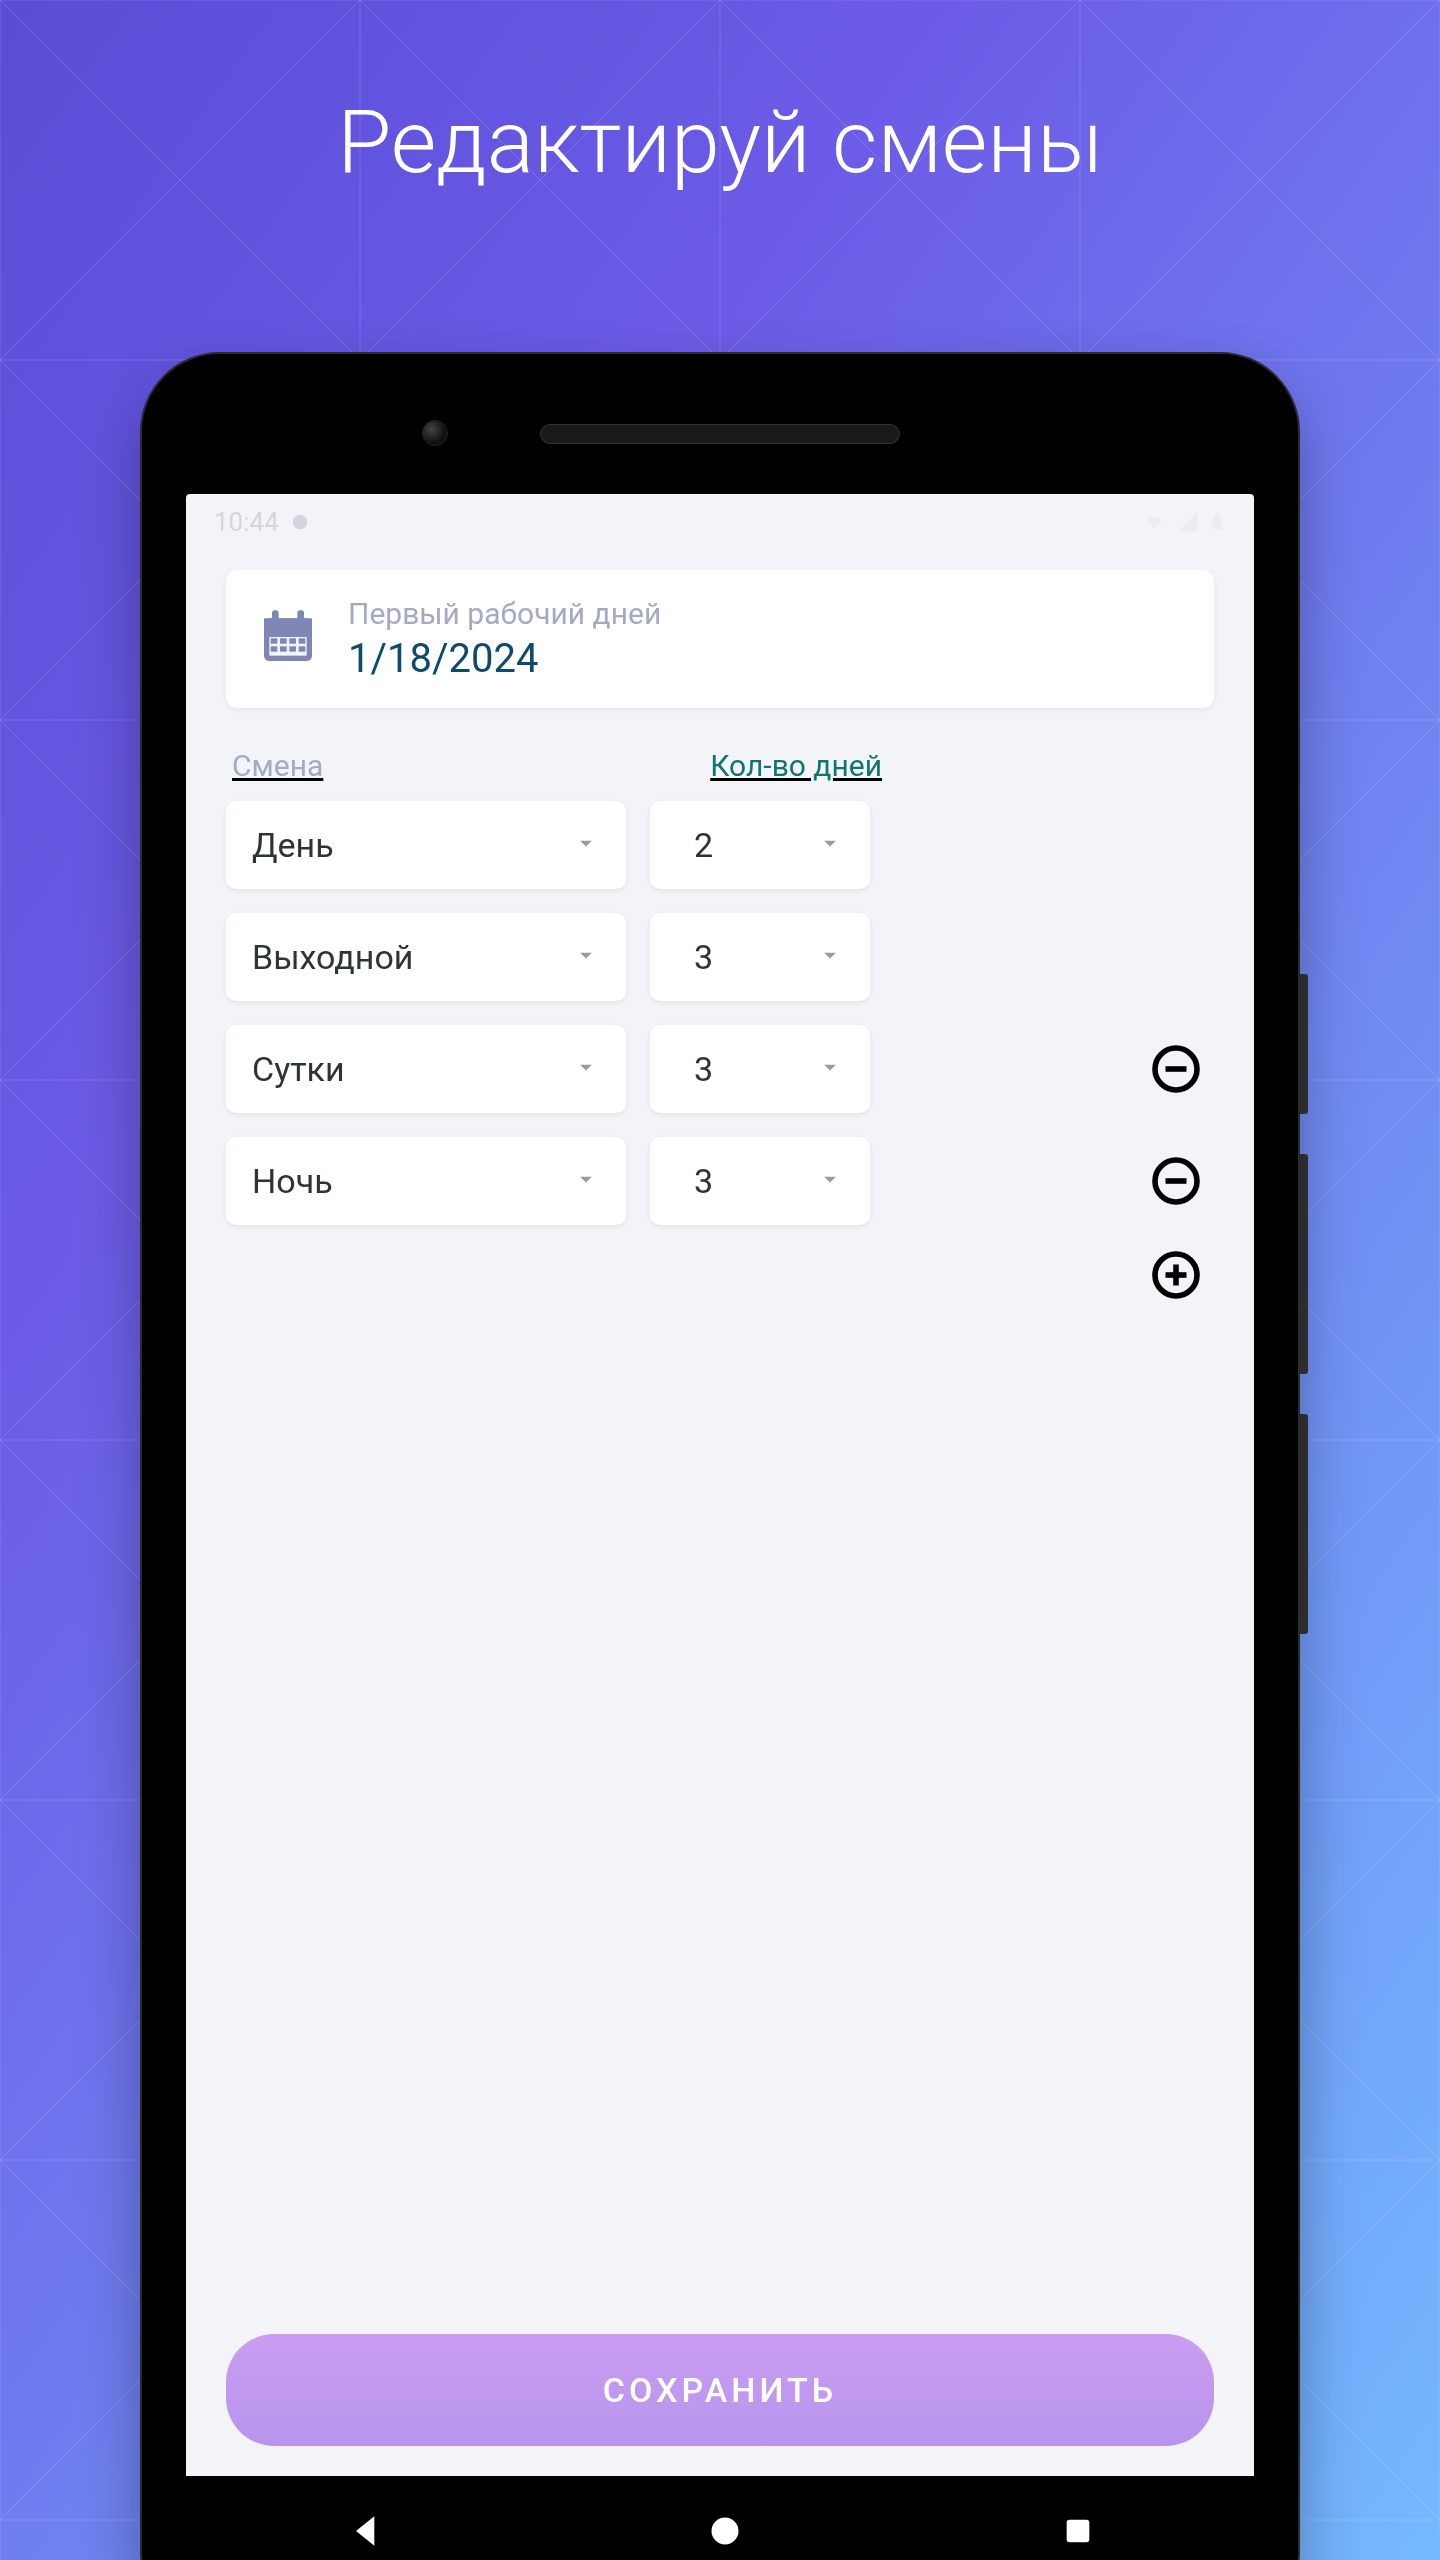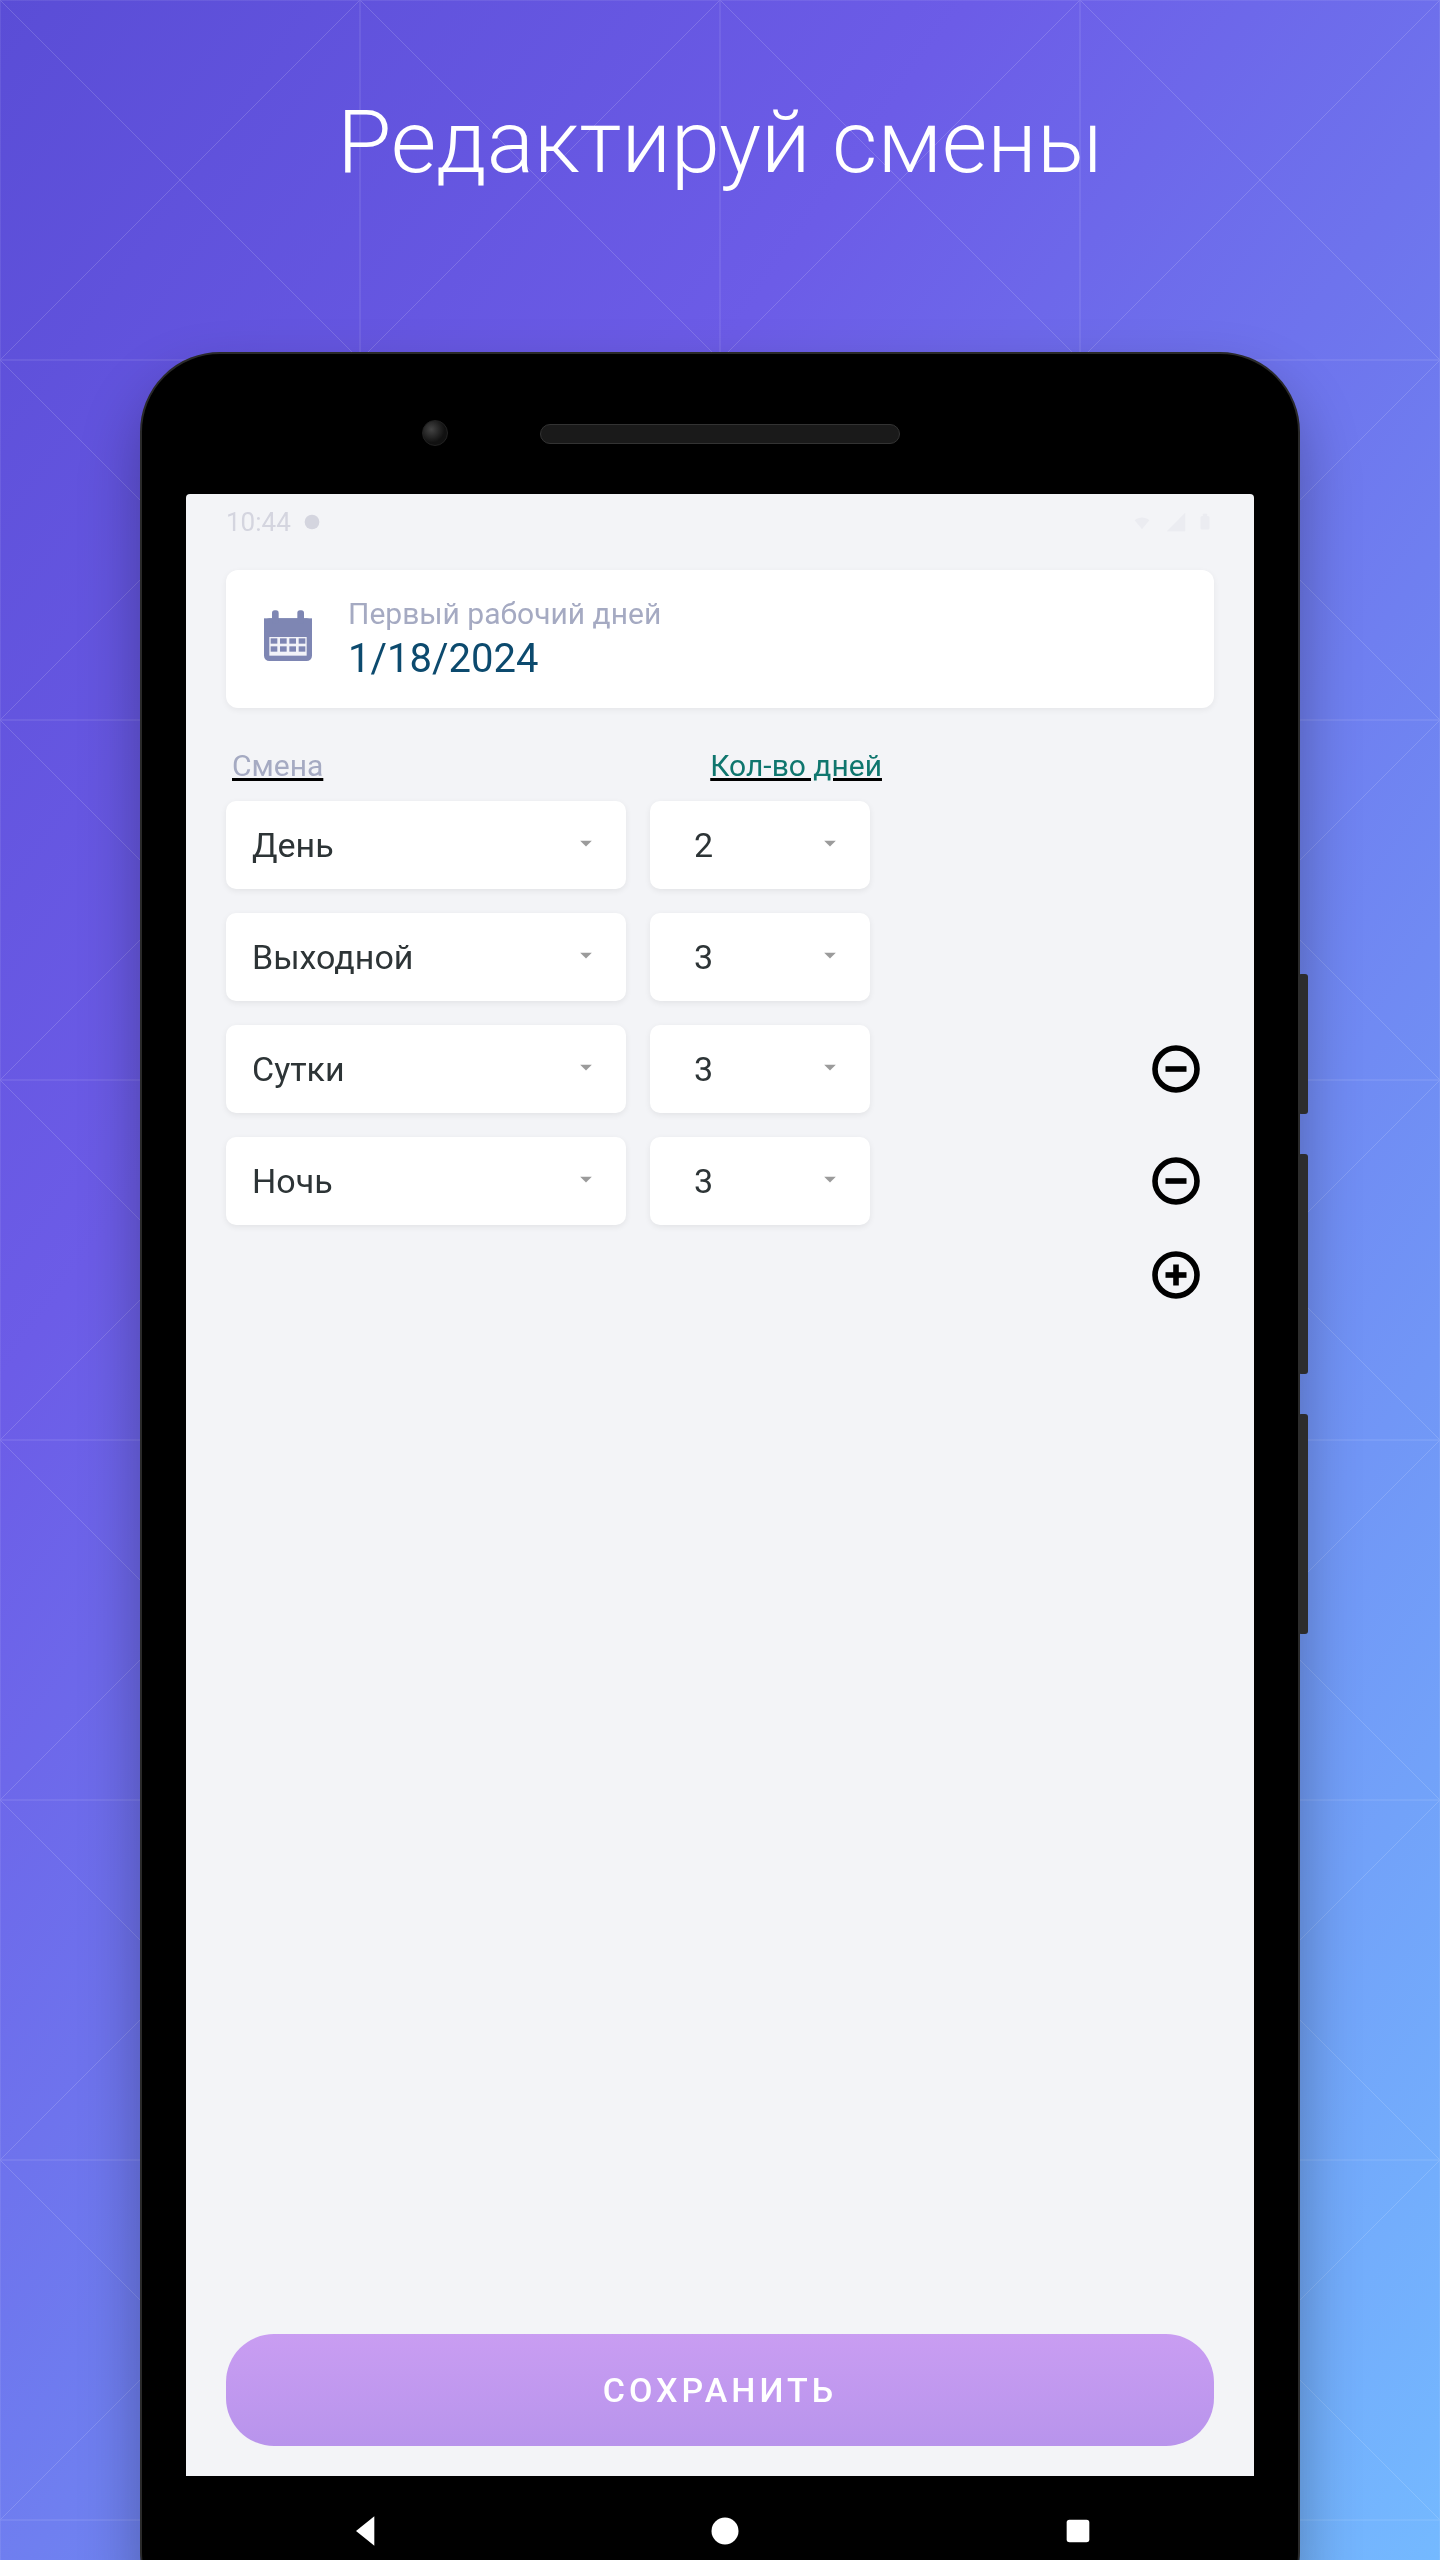--- a/index.html
+++ b/index.html
@@ -82,21 +82,21 @@
   border-radius: 4px;
   display: flex;
   flex-direction: column;
   overflow: hidden;
 }
 .status-bar {
   height: 56px;
   display: flex;
   align-items: center;
   justify-content: space-between;
-  padding: 0 40px;
+  padding: 0 28px;
   color: rgba(120,120,150,0.25);
   font-size: 26px;
 }
 .status-left { display: flex; align-items: center; gap: 10px; }
 .status-right { display: flex; align-items: center; gap: 8px; }
 .status-right svg { opacity: 0.25; }
 
 .app-content {
   flex: 1;
   padding: 20px 40px 30px 40px;

